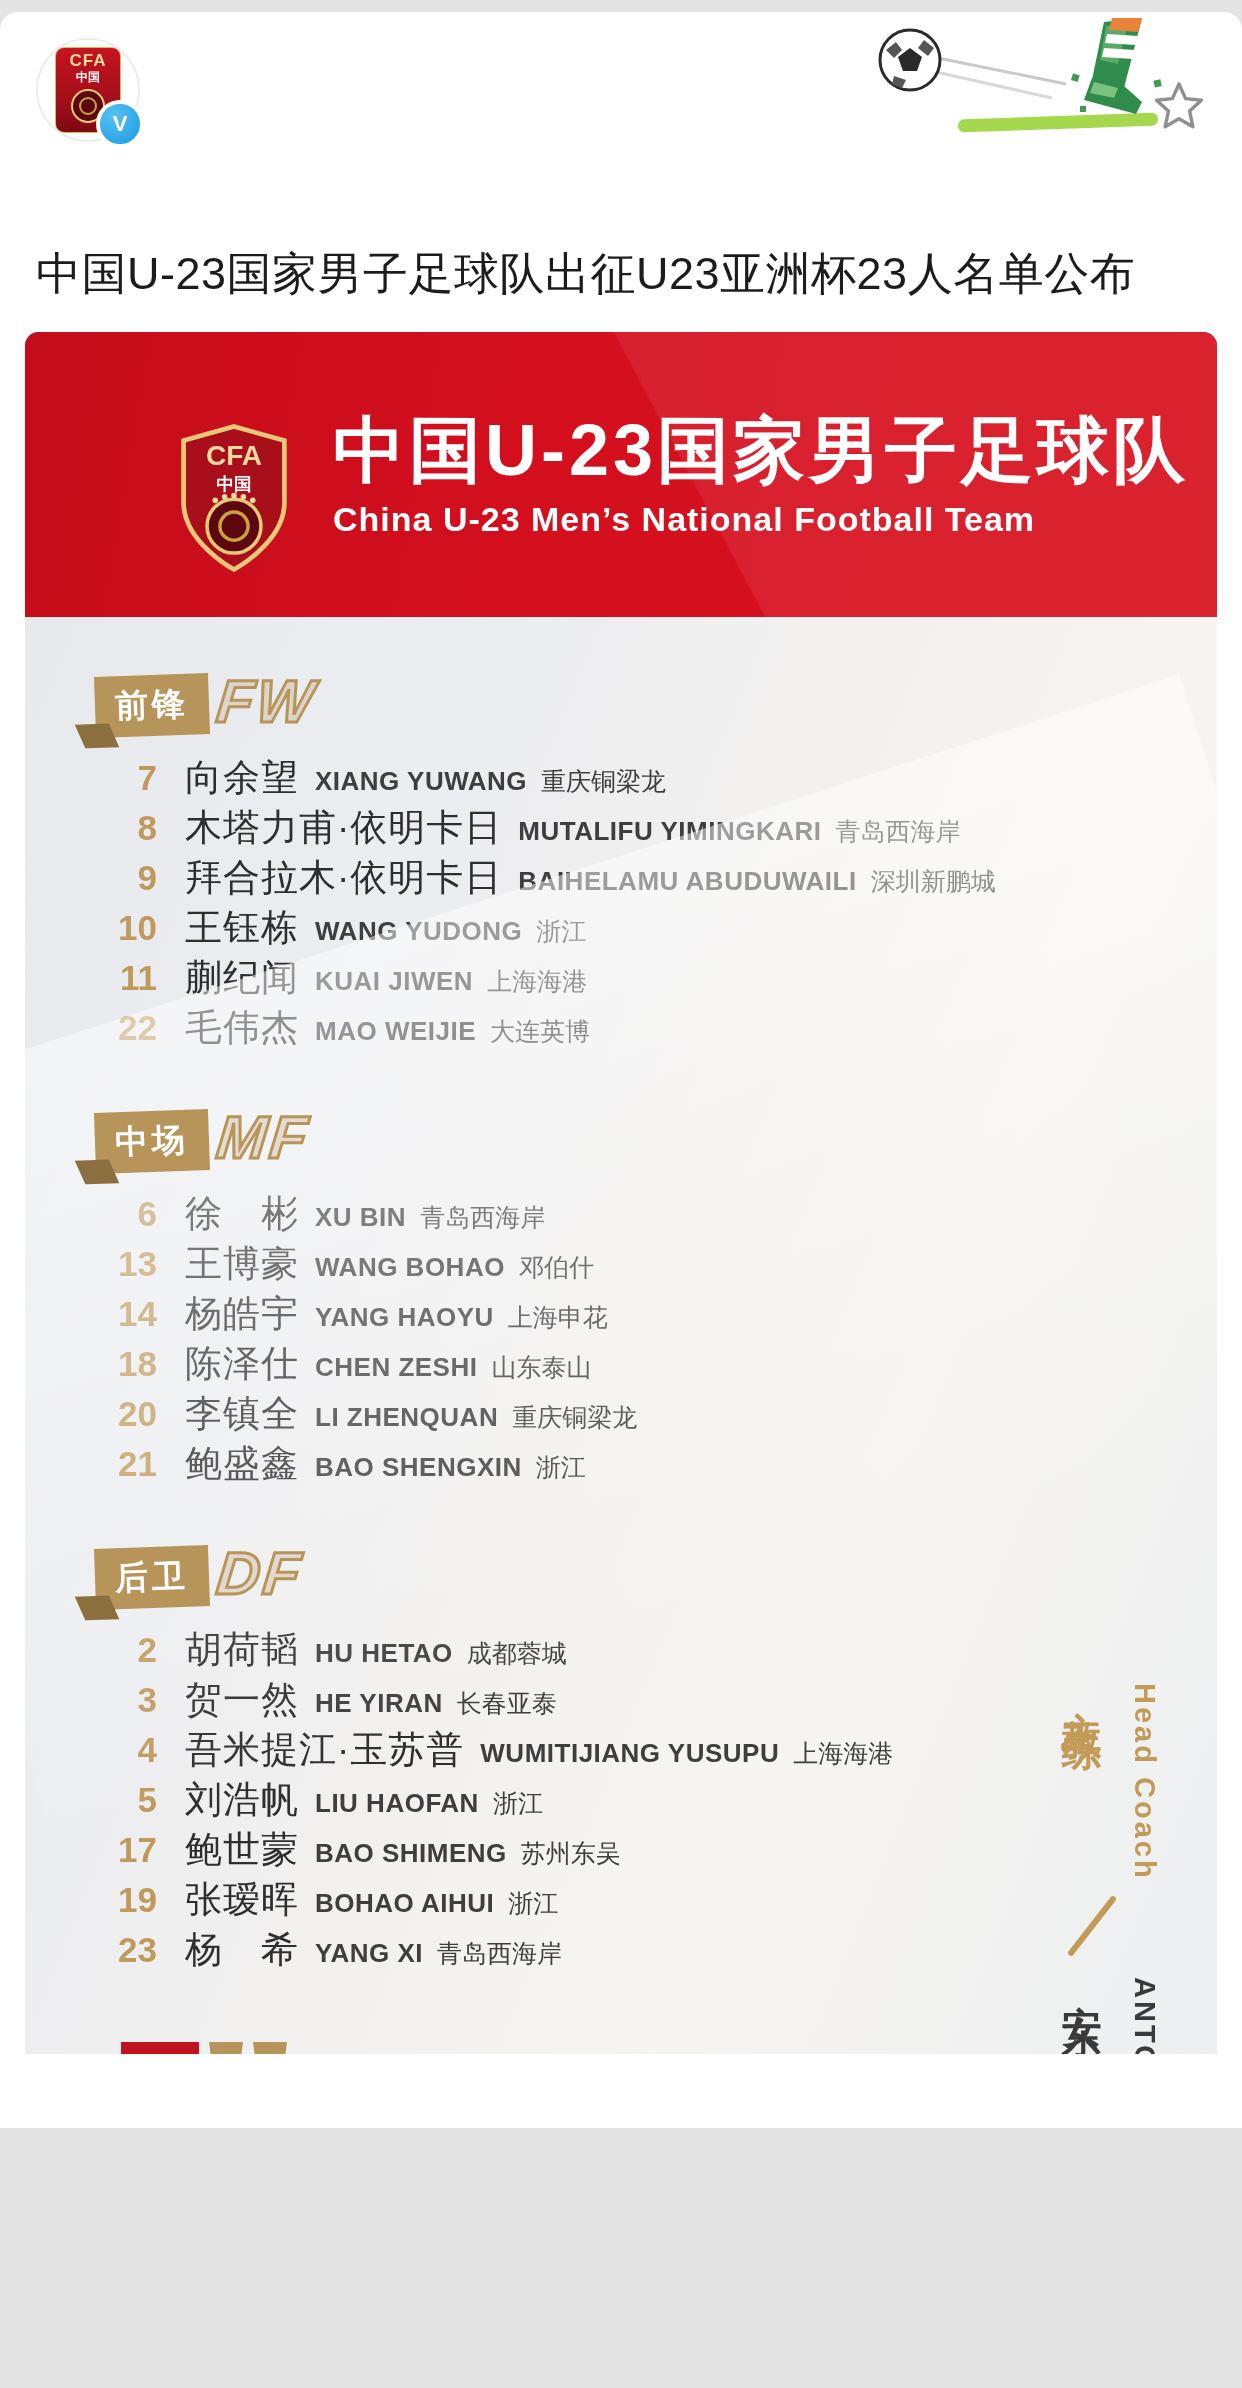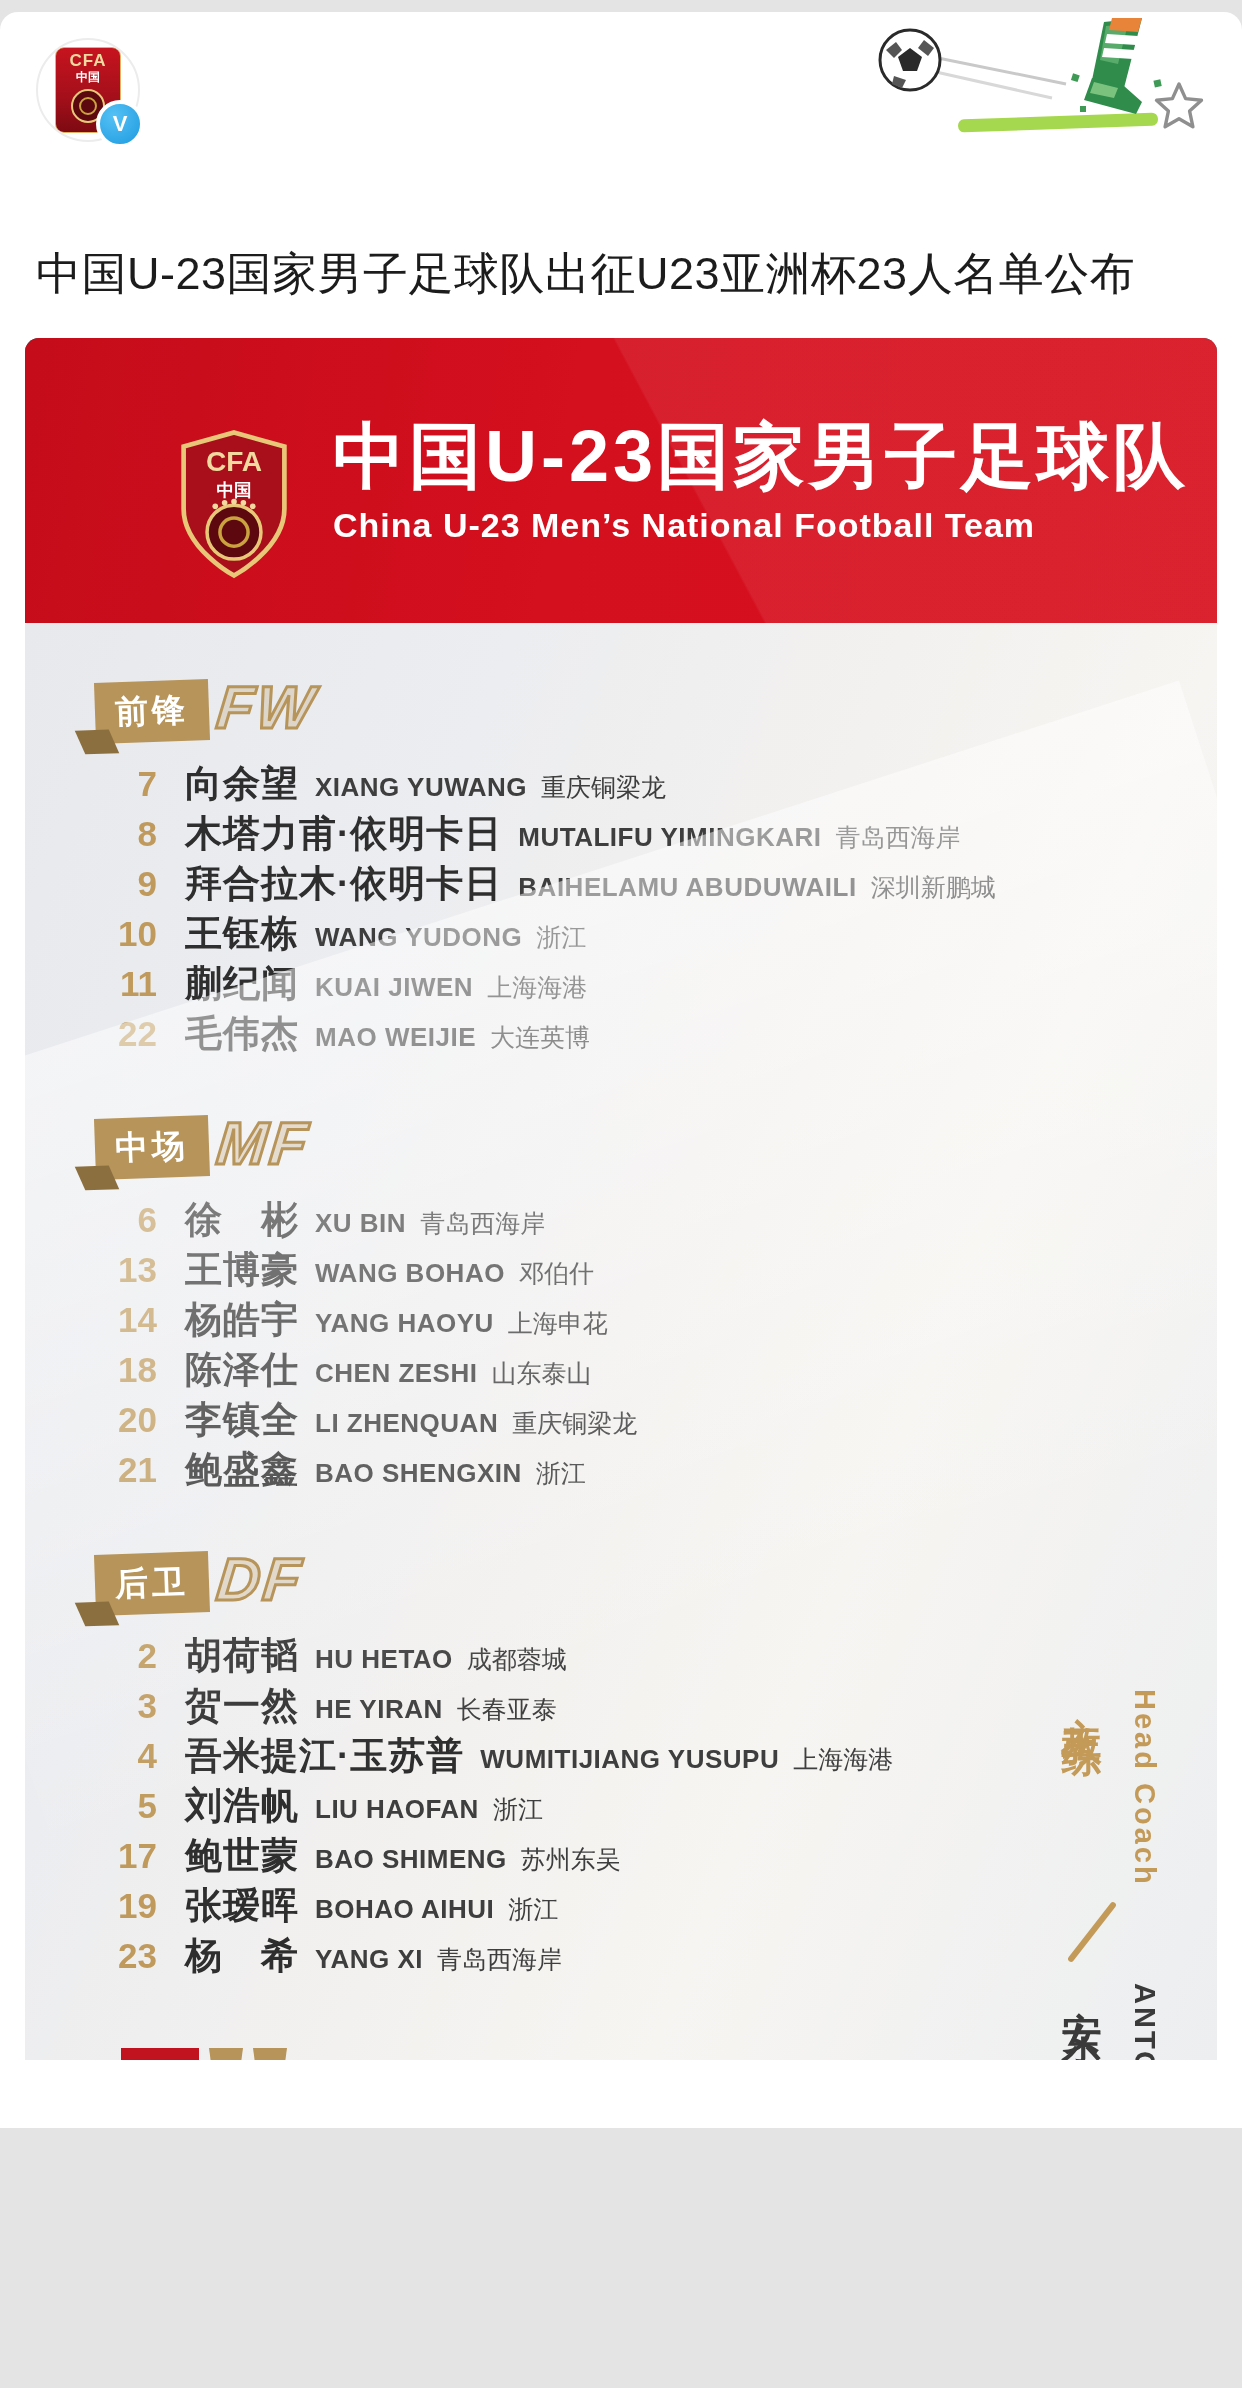--- a/index.html
+++ b/index.html
@@ -53,21 +53,21 @@
   
   .kick-art{position:absolute;top:6px;right:66px;width:310px;height:120px;}
   .star-btn{position:absolute;top:66px;right:34px;width:58px;height:58px;background:none;border:none;padding:0;cursor:pointer;}
   
   .post-text{padding:0 36px;color:#1c1c1c;}
   .post-text p{margin:0;font-size:45px;line-height:72px;font-weight:500;letter-spacing:0.5px;}
   .p1{margin-top:44px !important;}
   .p2{margin-top:70px !important;}
   
   .poster{
-    position:relative;margin:28px auto 0 auto;width:1192px;height:1722px;
+    position:relative;margin:22px auto 0 auto;width:1192px;height:1722px;
     border-radius:14px 14px 0 0;overflow:hidden;background:#0f766e;
   }
   .banner{
     position:relative;height:285px;
     background:linear-gradient(100deg,#c50c1a 0%,#d40f1e 45%,#d8111f 100%);
     display:flex;align-items:center;padding:0 0 0 150px;box-sizing:border-box;gap:40px;
   }
   .banner::after{
     content:"";position:absolute;inset:0;
     background:linear-gradient(62deg,rgba(255,255,255,0) 55%,rgba(255,255,255,0.07) 55.2%);
@@ -100,21 +100,21 @@
     background:#8c6f3e;transform:skew(22deg);z-index:-1;
   }
   .sec-code{
     font-size:60px;font-weight:800;font-style:italic;line-height:54px;margin-left:8px;
     color:rgba(182,148,90,0.25);-webkit-text-stroke:3px #b6945a;letter-spacing:3px;
     transform:skew(-6deg);
   }
   .rows{display:flex;flex-direction:column;}
   .prow{display:flex;align-items:baseline;height:50px;}
   .pnum{width:62px;text-align:right;color:#bf9a5c;font-size:35px;font-weight:800;flex:0 0 auto;}
-  .pname{margin-left:28px;color:#2e2e2e;font-size:37px;font-weight:700;letter-spacing:1px;}
+  .pname{margin-left:28px;color:#2e2e2e;font-size:37px;font-weight:400;letter-spacing:1px;}
   .ppin{margin-left:16px;color:#3e3e3e;font-size:26px;font-weight:600;letter-spacing:0.5px;}
   .pclub{margin-left:14px;color:#3e3e3e;font-size:25px;font-weight:400;}
   
   .cutoff{position:absolute;left:96px;bottom:-48px;height:60px;display:flex;align-items:flex-start;}
   .cut-box{width:78px;height:56px;background:#c0121f;}
   .cut-l1,.cut-l2{width:34px;height:56px;margin-left:10px;background:#b6945a;clip-path:polygon(0 0,100% 0,78% 100%,22% 100%);}
   
   .coach{position:absolute;top:1062px;right:50px;width:112px;display:flex;flex-direction:column;align-items:flex-start;}
   .coach-group{display:flex;flex-direction:row;gap:18px;}
   .v{writing-mode:vertical-rl;text-orientation:mixed;}

